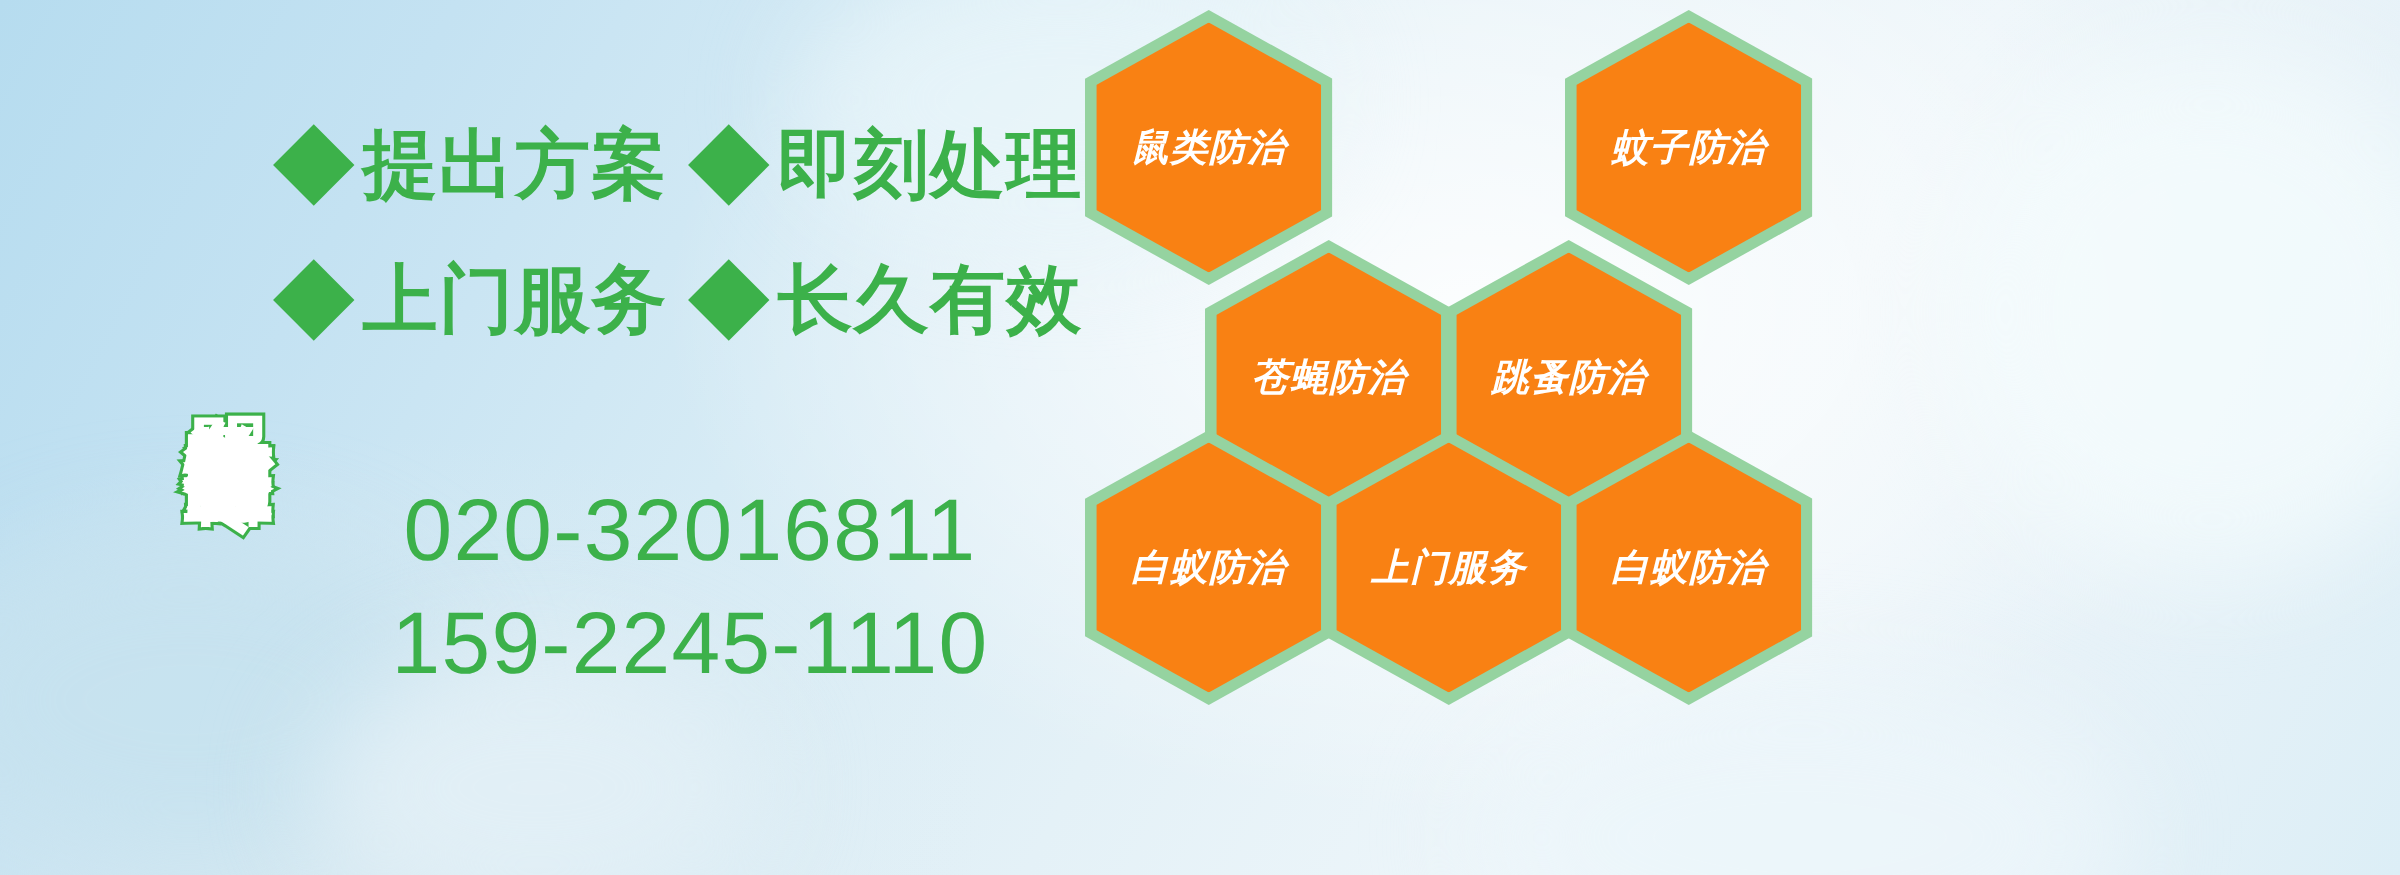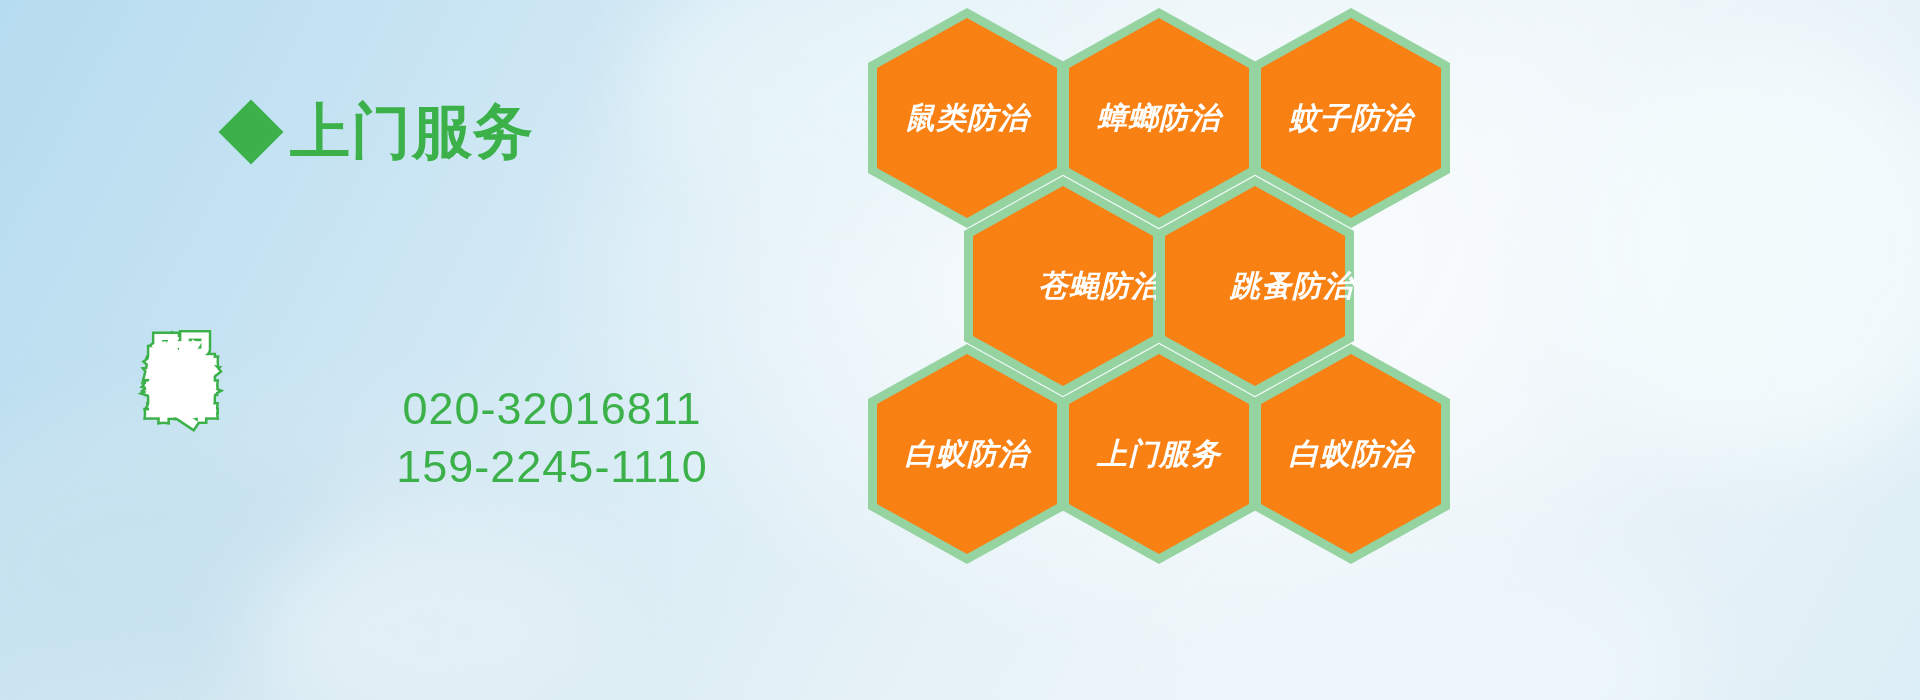--- a/index.html
+++ b/index.html
@@ -52,21 +52,21 @@
   }
   .feature-gap{width:26px;flex:0 0 auto;}
 
   
   #contact{position:absolute;left:300px;top:380px;width:540px;text-align:center;}
   #contact-title{
     font-size:54px;font-weight:bold;color:#3cb14a;line-height:1.18;
     letter-spacing:3px;margin-left:-64px;
   }
   .phone{
-    font-size:45px;color:#3cb14a;line-height:1.28;letter-spacing:1px;
+    font-size:70px;color:#3cb14a;line-height:1.28;letter-spacing:1px;
     margin-left:-36px;font-weight:normal;
   }
 
   
   #honeycomb{position:absolute;left:862px;top:4px;width:600px;height:560px;}
   .hex{
     position:absolute;width:198px;height:220px;
     display:flex;align-items:center;justify-content:center;
     clip-path:polygon(50% 0%,100% 25%,100% 75%,50% 100%,0% 75%,0% 25%);
     background:#95d3a0;
@@ -76,21 +76,21 @@
     position:absolute;left:9px;top:10px;width:180px;height:200px;
     clip-path:polygon(50% 0%,100% 25%,100% 75%,50% 100%,0% 75%,0% 25%);
     background:#f98113;
   }
   .hex .label{
     position:relative;z-index:2;color:#ffffff;font-size:30px;font-weight:bold;
     letter-spacing:1px;white-space:nowrap;
   }
   
   .hex.r1{top:4px;}
-  .hex.r2{top:172px;justify-content:flex-end;}
+  .hex.r2{top:188px;}
   .hex.r3{top:340px;}
   .hex.c1{left:6px;}
   .hex.c2{left:198px;}
   .hex.c3{left:390px;}
   .hex.m1{left:102px;}
   .hex.m2{left:294px;}
 </style>
 </head>
 <body>
 
@@ -101,39 +101,50 @@
   <div class="bg-blob blob-c"></div>
   <div class="bg-blob blob-d"></div>
   <div class="bg-blob blob-e"></div>
 
   <div id="vertical-title">专业有害生物防治服务</div>
 
   <div id="features">
     <div class="feature-row">
       <div class="feature-item">
         <span class="diamond"></span>
+        <span class="feature-text">提出方案</span>
+      </div>
+      <div class="feature-gap"></div>
+      <div class="feature-item">
+        <span class="diamond"></span>
+        <span class="feature-text">即刻处理</span>
+      </div>
+    </div>
+    <div class="feature-row">
+      <div class="feature-item">
+        <span class="diamond"></span>
         <span class="feature-text">上门服务</span>
       </div>
       <div class="feature-gap"></div>
+      <div class="feature-item">
+        <span class="diamond"></span>
+        <span class="feature-text">长久有效</span>
+      </div>
     </div>
   </div>
 
   <div id="contact">
     <div class="phone">020-32016811</div>
     <div class="phone">159-2245-1110</div>
   </div>
 
   <div id="honeycomb">
     <div class="hex r1 c1">
       <span class="inner"></span>
       <span class="label">鼠类防治</span>
-    </div>
-    <div class="hex r1 c2">
-      <span class="inner"></span>
-      <span class="label">蟑螂防治</span>
     </div>
     <div class="hex r1 c3">
       <span class="inner"></span>
       <span class="label">蚊子防治</span>
     </div>
 
     <div class="hex r2 m1">
       <span class="inner"></span>
       <span class="label">苍蝇防治</span>
     </div>

